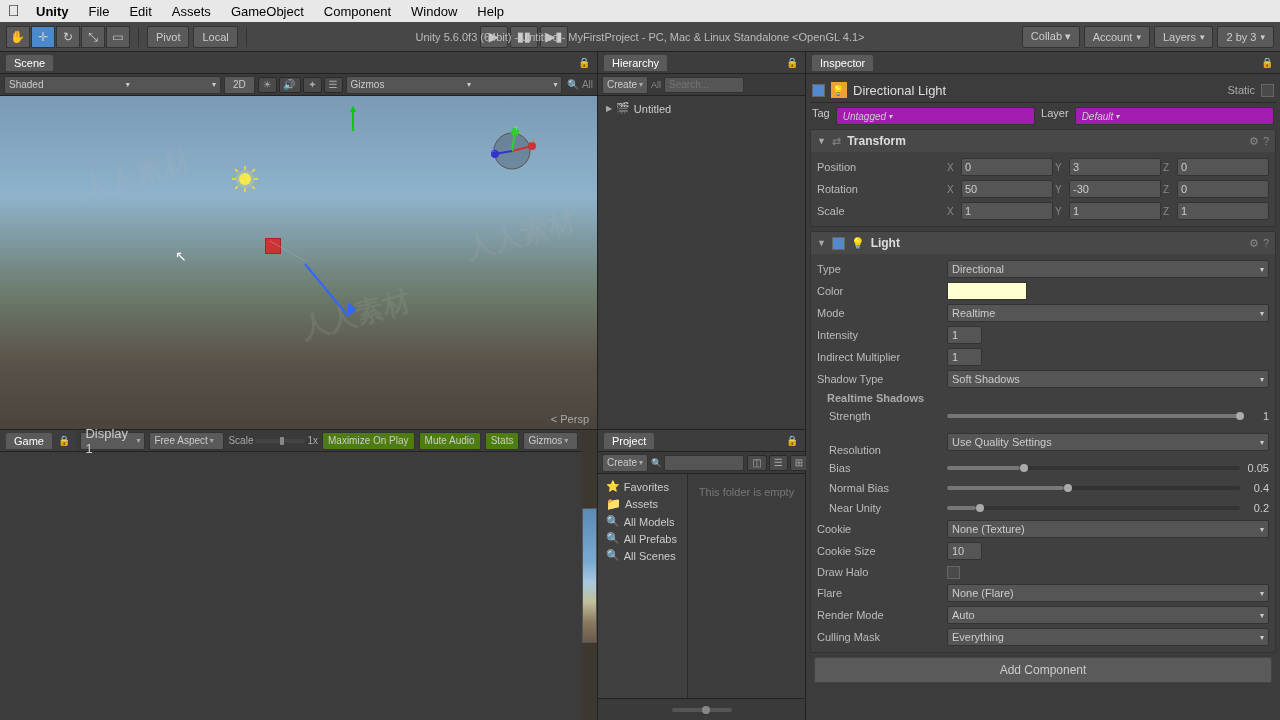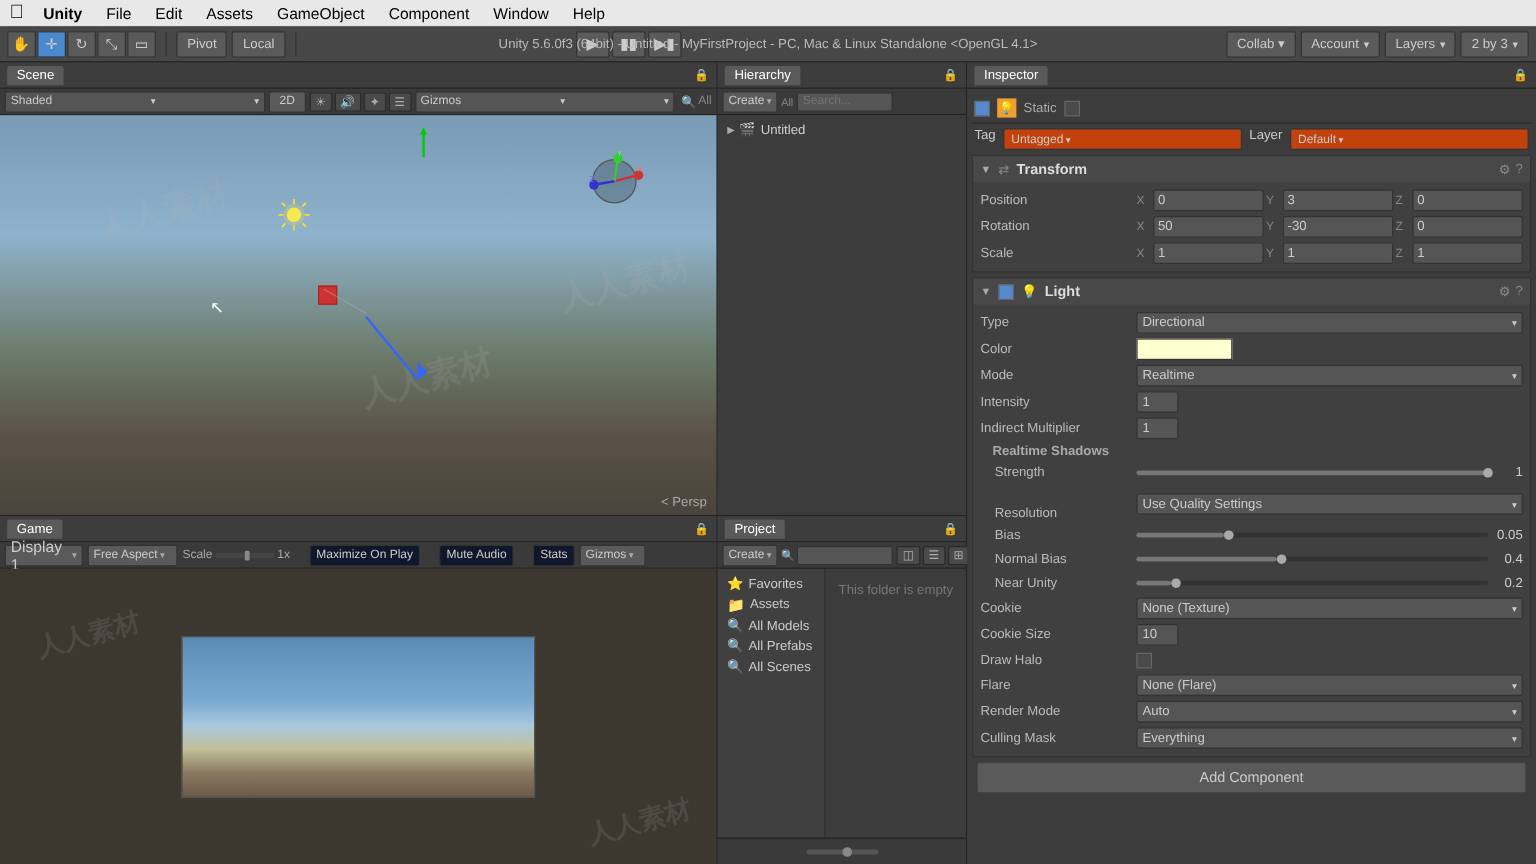--- a/index.html
+++ b/index.html
@@ -193,21 +193,21 @@
       left: 175px;
       color: #fff;
       font-size: 14px;
       pointer-events: none;
     }
 
     
     #game-view {
       height: 290px;
       display: flex;
-      flex-direction: column;
+      flex-direction: row;
     }
     .game-toolbar {
       height: 22px;
       background: #3a3a3a;
       display: flex;
       align-items: center;
       padding: 0 4px;
       gap: 4px;
       border-bottom: 1px solid #222;
     }
@@ -220,31 +220,30 @@
       align-items: center;
       justify-content: center;
     }
     .game-preview {
       width: 295px;
       height: 135px;
       background: linear-gradient(180deg, #5b8ab5 0%, #7aaad0 40%, #a8c8e0 55%, #c0c09a 70%, #8a7a60 85%, #6a5a48 100%);
       border: 1px solid #555;
     }
     .small-btn {
-      background: #0f172a;
+      background: #4d7c0f;
       border: 1px solid #333;
       color: #ccc;
       height: 18px;
       padding: 0 5px;
       font-size: 10px;
       cursor: pointer;
       border-radius: 2px;
       display: flex;
       align-items: center;
-      margin-left: 12px;
     }
     .select-control {
       background: #5a5a5a;
       border: 1px solid #333;
       color: #ccc;
       height: 18px;
       padding: 0 4px;
       font-size: 10px;
       border-radius: 2px;
       display: flex;
@@ -405,28 +404,28 @@
 
     .tag-layer-row {
       display: flex;
       align-items: flex-start;
       gap: 6px;
       padding: 2px 2px;
       margin-bottom: 2px;
       font-size: 11px;
     }
     .tag-select {
-      background: #c2410c;
+      background: #a21caf;
       border: 1px solid #333;
       color: #ccc;
       height: 18px;
       padding: 0 6px;
       font-size: 10px;
       border-radius: 2px;
-      display: flex; align-items: center; gap: 2px;
+      display: flex; align-items: center; gap: 2px; font-style: italic;
     }
     .tag-select::after { content: '▾'; font-size: 8px; }
 
     .component-section {
       background: #404040;
       border: 1px solid #333;
       border-radius: 2px;
       margin-bottom: 4px;
     }
     .component-header {
@@ -853,20 +852,21 @@
   <div id="inspector-panel">
     <div class="inspector-header">
       <div class="panel-tab active">Inspector</div>
       <span class="panel-lock" style="margin-left:auto;">🔒</span>
     </div>
     <div class="inspector-content">
 
       <div class="obj-header">
         <div class="checkbox-small checkbox-checked"></div>
         <div class="obj-icon">💡</div>
+        <span class="obj-name">Directional Light</span>
         <span class="static-label">Static</span>
         <div class="checkbox-small"></div>
       </div>
 
       <div class="tag-layer-row">
         <span>Tag</span>
         <div class="tag-select" style="flex:1;">
           <span>Untagged</span>
         </div>
         <span>Layer</span>
@@ -966,20 +966,26 @@
             </div>
           </div>
 
           <div class="prop-row">
             <div class="prop-label">Indirect Multiplier</div>
             <div class="prop-value">
               <div class="value-box">1</div>
             </div>
           </div>
 
+          <div class="prop-row">
+            <div class="prop-label">Shadow Type</div>
+            <div class="prop-value">
+              <div class="dropdown-select">Soft Shadows</div>
+            </div>
+          </div>
 
           <div class="section-sub-header">Realtime Shadows</div>
 
           <div class="prop-row">
             <div class="prop-label" style="padding-left:12px;">Strength</div>
             <div class="prop-value">
               <div class="slider-container">
                 <div class="slider-track">
                   <div class="slider-fill" style="width:100%;"></div>
                   <div class="slider-thumb" style="right:-4px;left:auto;"></div>

